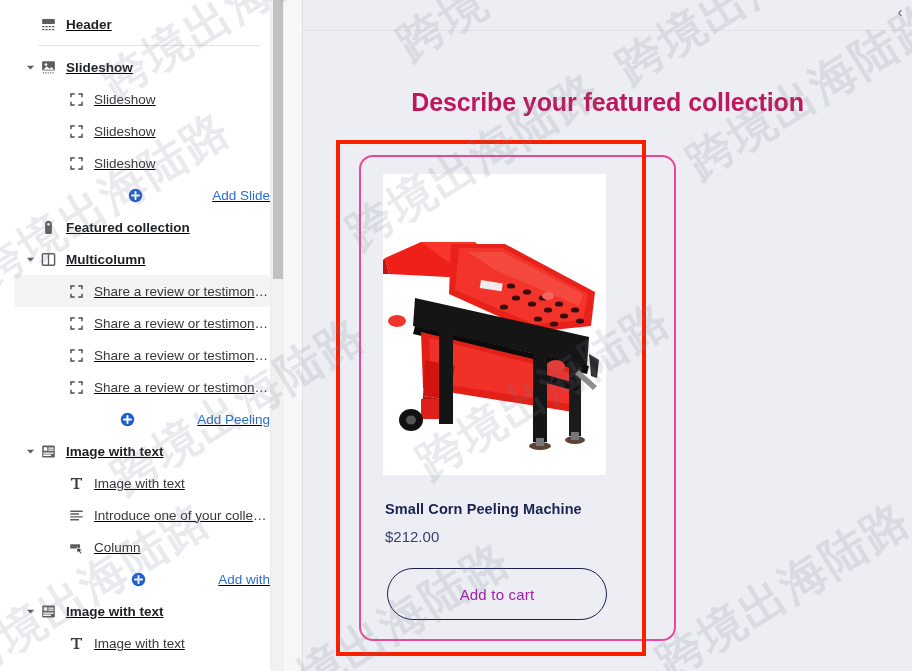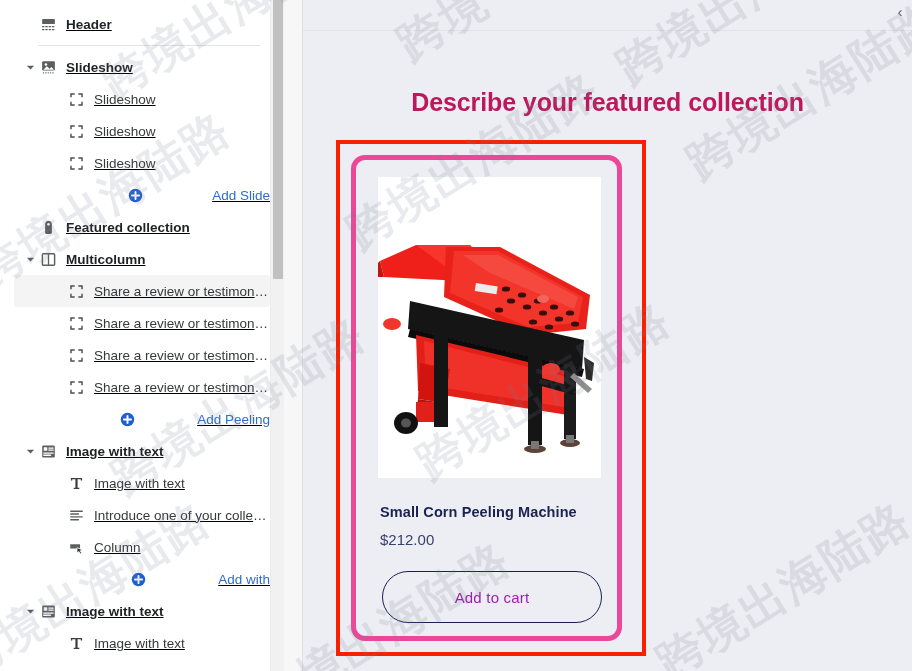--- a/index.html
+++ b/index.html
@@ -152,25 +152,25 @@
     height: 516px;
     border: 4px solid #f91f00;
     background: transparent;
     z-index: 20;
     pointer-events: none;
   }
 
   
   #product-card {
     position: absolute;
-    left: 48px;
+    left: 56px;
     top: 155px;
-    width: 271px;
+    width: 317px;
     height: 486px;
-    border: 5px solid #ec4899;
+    border: 2px solid #ec4899;
     border-radius: 14px;
     background: transparent;
     z-index: 15;
   }
   #product-image {
     position: absolute;
     left: 22px; top: 17px;
     width: 223px; height: 301px;
     background: #ffffff;
     overflow: hidden;

